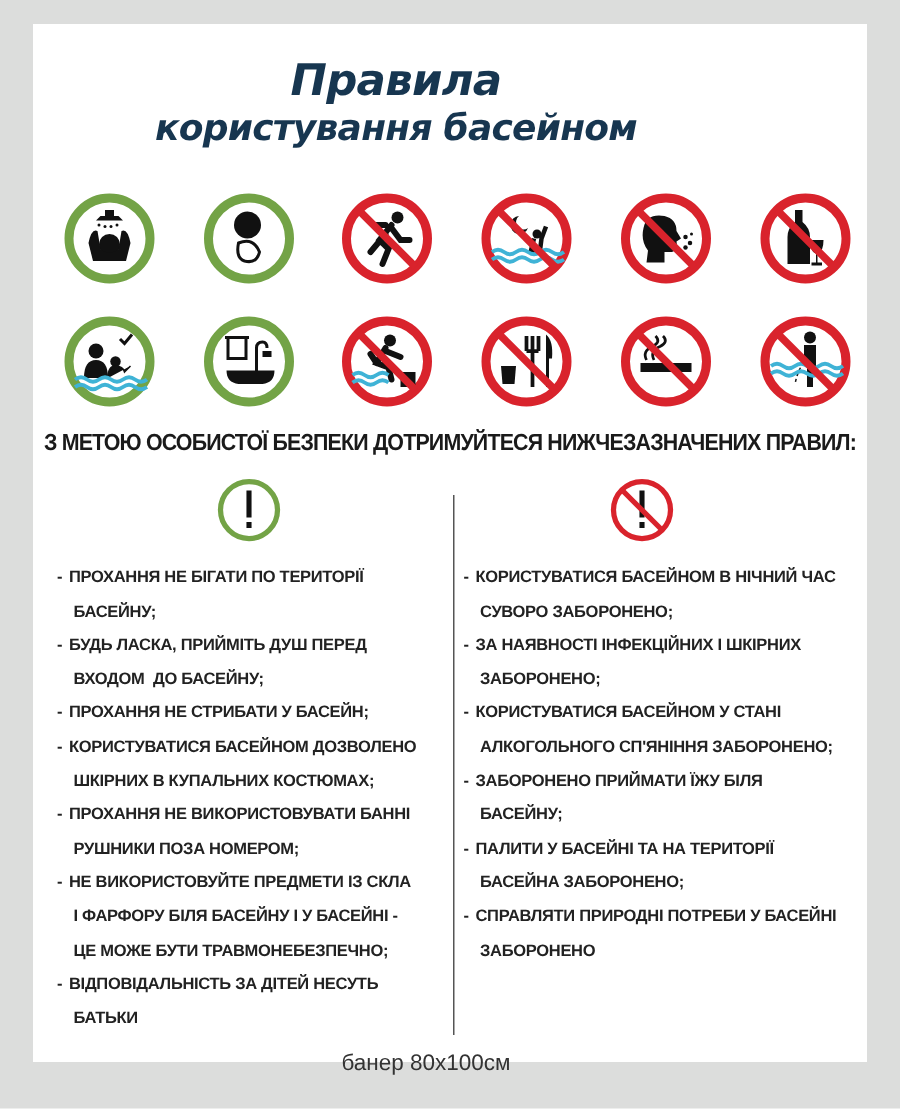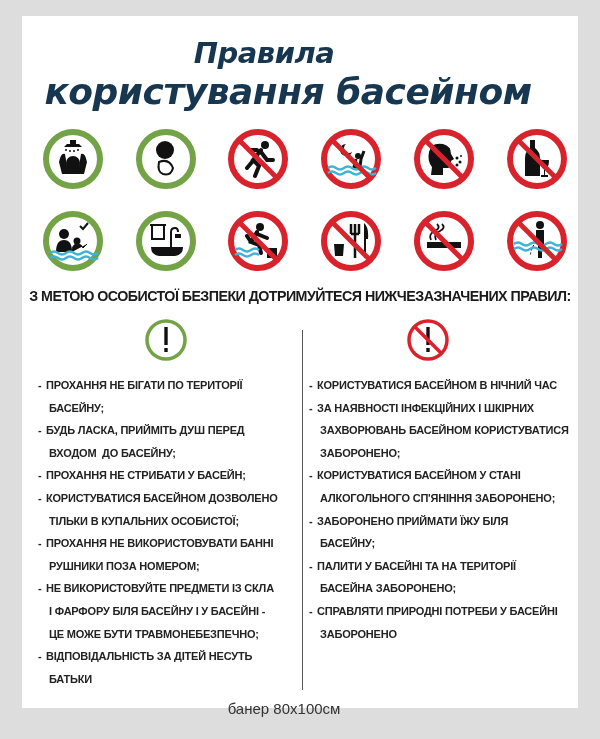--- a/index.html
+++ b/index.html
@@ -1,20 +1,20 @@
 <!DOCTYPE html>
 <html><head>
 <meta charset="utf-8">
 <style>
   html,body{margin:0;padding:0;}
   body{width:600px;height:739px;background:#dcdddc;position:relative;overflow:hidden;font-family:"Liberation Sans",sans-serif;}
   .panel{position:absolute;left:22px;top:16px;width:556px;height:692px;background:#fff;}
   .title{position:absolute;left:0;width:528px;text-align:center;color:#173650;font-family:"DejaVu Sans",sans-serif;font-weight:bold;font-style:italic;letter-spacing:-0.5px;}
   .t1{top:36px;font-size:29px;}
-  .t2{top:71px;font-size:36px;padding-left:24px;}
+  .t2{top:71px;font-size:24px;}
   .icon{position:absolute;width:62px;height:62px;}
   .icon svg{width:62px;height:62px;display:block;}
   .headline{position:absolute;left:0;top:287px;width:600px;text-align:center;font-size:15.5px;font-weight:bold;color:#1a1a1a;letter-spacing:-0.6px;transform:scaleX(0.92);}
   .divider{position:absolute;left:302px;top:330px;width:1px;height:360px;background:#555;}
   .colicon{position:absolute;width:44px;height:44px;}
   .colicon svg{width:44px;height:44px;display:block;}
   .list{position:absolute;top:374px;margin:0;padding:0;list-style:none;}
   .list li{font-size:11px;font-weight:bold;color:#222;line-height:22.6px;letter-spacing:-0.2px;}
   .list li .dash{display:inline-block;width:8px;}
   .list li .cont{display:block;padding-left:11px;}
@@ -168,28 +168,28 @@
     <line x1="9" y1="9" x2="35" y2="35" stroke="#d9232c" stroke-width="3.5"></line>
     </svg>
 </div>
 
 <div class="divider"></div>
 
 <ul class="list left">
   <li><span class="dash">-</span><span>ПРОХАННЯ НЕ БІГАТИ ПО ТЕРИТОРІЇ</span><span class="cont">БАСЕЙНУ;</span></li>
   <li><span class="dash">-</span><span>БУДЬ ЛАСКА, ПРИЙМІТЬ ДУШ ПЕРЕД</span><span class="cont" style="white-space:pre">ВХОДОМ  ДО БАСЕЙНУ;</span></li>
   <li><span class="dash">-</span><span>ПРОХАННЯ НЕ СТРИБАТИ У БАСЕЙН;</span></li>
-  <li><span class="dash">-</span><span>КОРИСТУВАТИСЯ БАСЕЙНОМ ДОЗВОЛЕНО</span><span class="cont">ТІЛЬКИ В КУПАЛЬНИХ ОСОБИСТОЇ;</span></li>
+  <li><span class="dash">-</span><span>КОРИСТУВАТИСЯ БАСЕЙНОМ ДОЗВОЛЕНО</span><span class="cont">ШКІРНИХ В КУПАЛЬНИХ КОСТЮМАХ;</span></li>
   <li><span class="dash">-</span><span>ПРОХАННЯ НЕ ВИКОРИСТОВУВАТИ БАННІ</span><span class="cont">РУШНИКИ ПОЗА НОМЕРОМ;</span></li>
   <li><span class="dash">-</span><span>НЕ ВИКОРИСТОВУЙТЕ ПРЕДМЕТИ ІЗ СКЛА</span><span class="cont">І ФАРФОРУ БІЛЯ БАСЕЙНУ І У БАСЕЙНІ -</span><span class="cont">ЦЕ МОЖЕ БУТИ ТРАВМОНЕБЕЗПЕЧНО;</span></li>
   <li><span class="dash">-</span><span>ВІДПОВІДАЛЬНІСТЬ ЗА ДІТЕЙ НЕСУТЬ</span><span class="cont">БАТЬКИ</span></li>
 </ul>
 
 <ul class="list right">
-  <li><span class="dash">-</span><span>КОРИСТУВАТИСЯ БАСЕЙНОМ В НІЧНИЙ ЧАС</span></li>
-  <li><span class="dash">-</span><span>ЗА НАЯВНОСТІ ІНФЕКЦІЙНИХ І ШКІРНИХ</span><span class="cont">ЗАХВОРЮВАНЬ БАСЕЙНОМ КОРИСТУВАТИСЯ</span><span class="cont">ЗАБОРОНЕНО;</span></li>
+  <li><span class="dash">-</span><span>КОРИСТУВАТИСЯ БАСЕЙНОМ В НІЧНИЙ ЧАС</span><span class="cont">СУВОРО ЗАБОРОНЕНО;</span></li>
+  <li><span class="dash">-</span><span>ЗА НАЯВНОСТІ ІНФЕКЦІЙНИХ І ШКІРНИХ</span><span class="cont">ЗАБОРОНЕНО;</span></li>
   <li><span class="dash">-</span><span>КОРИСТУВАТИСЯ БАСЕЙНОМ У СТАНІ</span><span class="cont">АЛКОГОЛЬНОГО СП'ЯНІННЯ ЗАБОРОНЕНО;</span></li>
   <li><span class="dash">-</span><span>ЗАБОРОНЕНО ПРИЙМАТИ ЇЖУ БІЛЯ</span><span class="cont">БАСЕЙНУ;</span></li>
   <li><span class="dash">-</span><span>ПАЛИТИ У БАСЕЙНІ ТА НА ТЕРИТОРІЇ</span><span class="cont">БАСЕЙНА ЗАБОРОНЕНО;</span></li>
   <li><span class="dash">-</span><span>СПРАВЛЯТИ ПРИРОДНІ ПОТРЕБИ У БАСЕЙНІ</span><span class="cont">ЗАБОРОНЕНО</span></li>
 </ul>
 
 <div class="footer">банер 80х100см</div>
 
 </body></html>

